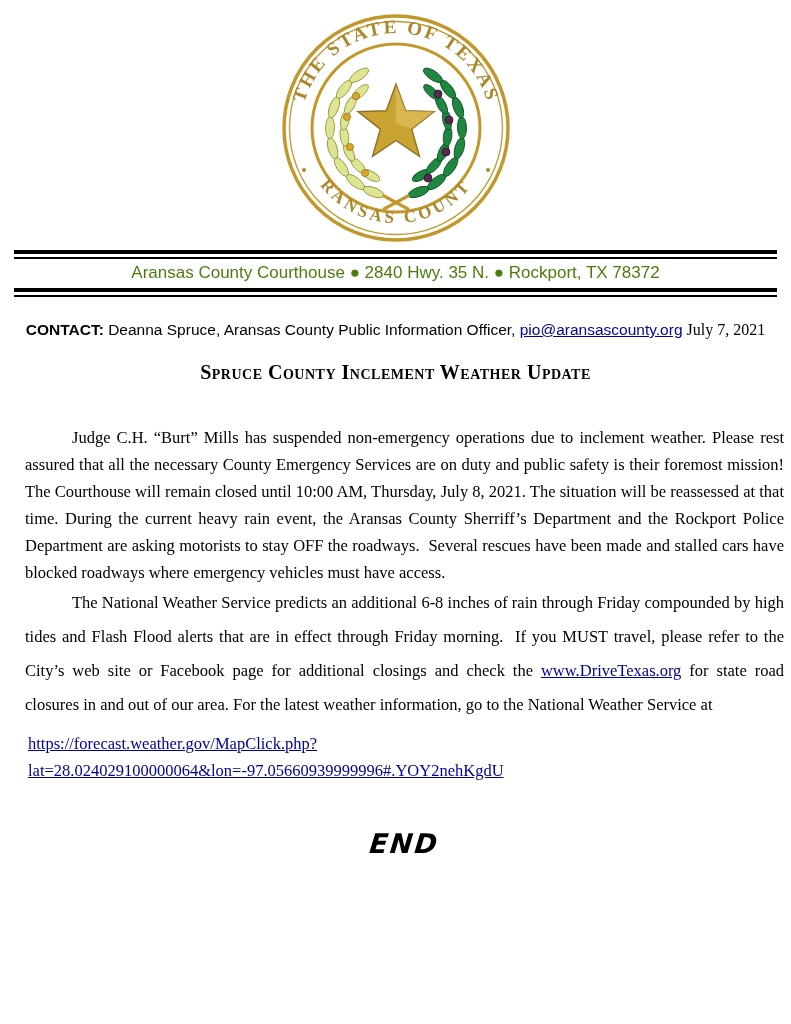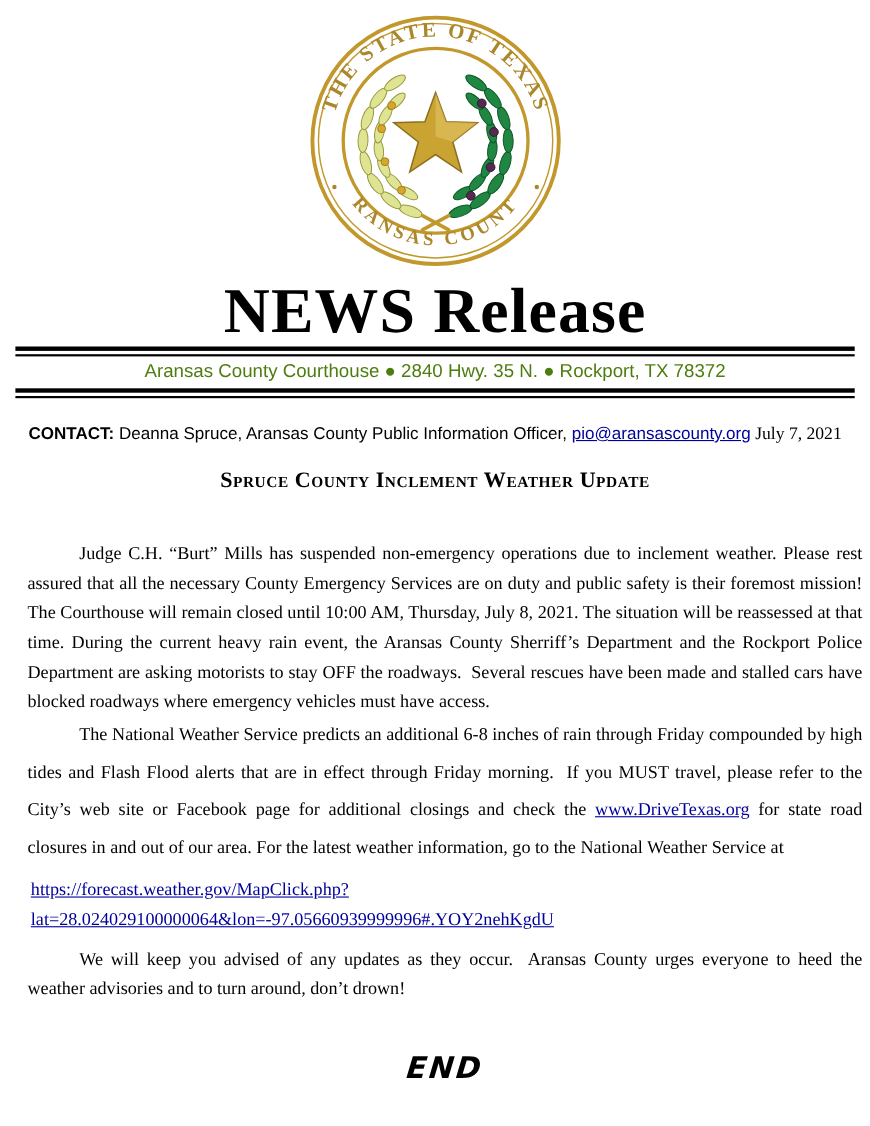--- a/index.html
+++ b/index.html
@@ -134,34 +134,32 @@
       <g stroke="#c2982c" stroke-width="3.2" stroke-linecap="round">
         <path d="M 104,184 L 128,197" fill="none"></path>
         <path d="M 128,184 L 104,197" fill="none"></path>
       </g>
 
       <polygon points="116,72 125.7,98.7 154,99.6 131.7,117.1 139.5,144.4 116,128.5 92.5,144.4 100.3,117.1 78,99.6 106.3,98.7" fill="#c9a432" stroke="#8f6f1e" stroke-width="1.4"></polygon>
       <polygon points="116,72 125.7,98.7 154,99.6 131.7,117.1 116,112" fill="#e3c469" opacity="0.55"></polygon>
     </svg>
   </div>
 
-  <h1 class="title">NEWS Release</h1>
   <div class="double-rule rule-top"></div>
   <div class="address">Aransas County Courthouse ● 2840 Hwy. 35 N. ● Rockport, TX 78372</div>
   <div class="double-rule"></div>
 
   <div class="contact">
     <span class="lbl">CONTACT:</span><span> Deanna Spruce, Aransas County Public Information Officer, </span><a class="doclink">pio@aransascounty.org</a><span class="date"> July 7, 2021</span>
   </div>
 
   <h2 class="headline">Spruce County Inclement Weather Update</h2>
 
   <div class="body">
     <p>Judge C.H. “Burt” Mills has suspended non-emergency operations due to inclement weather. Please rest assured that all the necessary County Emergency Services are on duty and public safety is their foremost mission! The Courthouse will remain closed until 10:00 AM, Thursday, July 8, 2021. The situation will be reassessed at that time. During the current heavy rain event, the Aransas County Sherriff’s Department and the Rockport Police Department are asking motorists to stay OFF the roadways.&nbsp; Several rescues have been made and stalled cars have blocked roadways where emergency vehicles must have access.</p>
     <p class="wide"><span>The National Weather Service predicts an additional 6-8 inches of rain through Friday compounded by high tides and Flash Flood alerts that are in effect through Friday morning.&nbsp; If you MUST travel, please refer to the City’s web site or Facebook page for additional closings and check the </span><a class="doclink">www.DriveTexas.org</a><span> for state road closures in and out of our area. For the latest weather information, go to the National Weather Service at</span></p>
     <div class="linkline">
       <a class="doclink">https://forecast.weather.gov/MapClick.php?lat=28.024029100000064&amp;lon=-97.05660939999996#.YOY2nehKgdU</a>
     </div>
-    <p class="after-link">We will keep you advised of any updates as they occur.&nbsp; Aransas County urges everyone to heed the weather advisories and to turn around, don’t drown!</p>
     <div class="end-label">END</div>
   </div>
 
 </div>
 
 </body></html>

